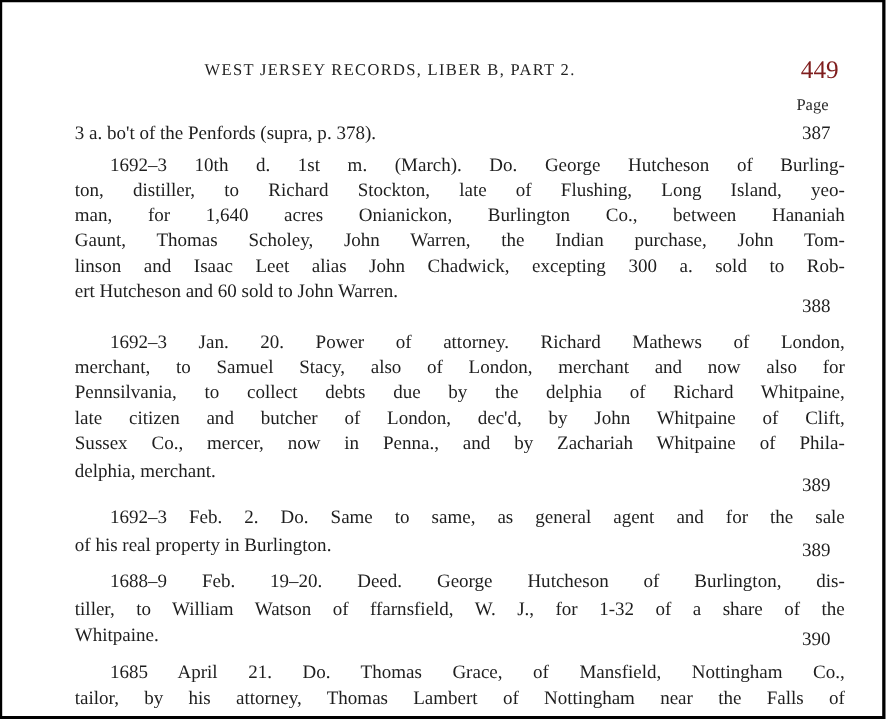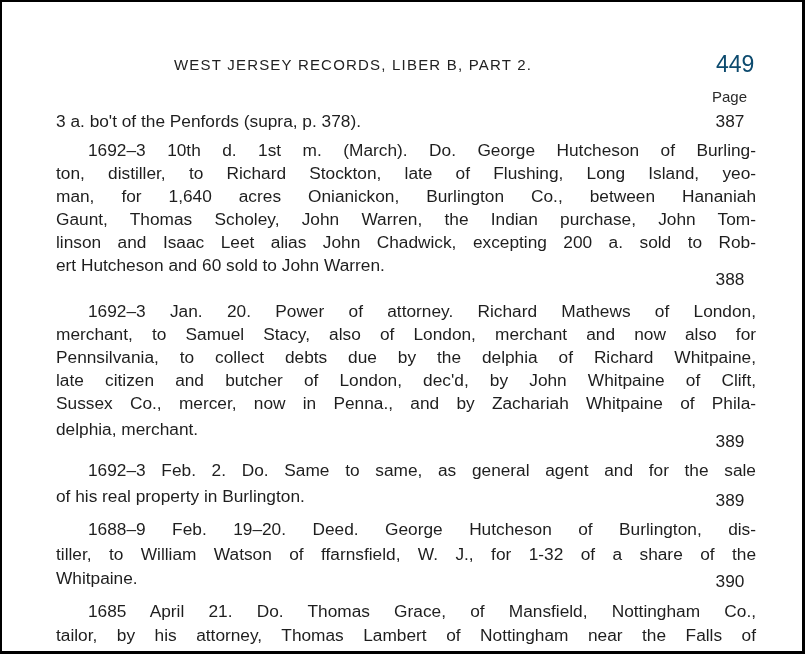--- a/index.html
+++ b/index.html
@@ -5,31 +5,31 @@
   html, body { margin: 0; padding: 0; background: #ffffff; }
   body { width: 805px; height: 654px; overflow: hidden; }
   .frame {
     position: absolute; left: 0; top: 0;
     width: 805px; height: 654px; box-sizing: border-box;
     border-top: 2px solid #000; border-left: 2px solid #000;
     border-right: 3px solid #000; border-bottom: 3px solid #000;
     background: #fff;
   }
   .page {
-    position: absolute; left: 4px; top: 0; width: 701px; height: 654px;
-    font-family: Liberation Sans, sans-serif;
+    position: absolute; left: 16px; top: 0; width: 701px; height: 654px;
+    font-family: Liberation Serif, serif;
     color: #1e1e1e;
   }
   .running-head {
     position: absolute; top: 56px; left: 170px;
     font-size: 15px; letter-spacing: 1.2px; color: #222;
   }
   .folio {
     position: absolute; top: 51px; left: 712px;
-    font-size: 23px; color: #0c4a6e;
+    font-size: 23px; color: #7f1d1d;
   }
   .page-label {
     position: absolute; top: 88px; left: 708px;
     font-size: 15px; color: #2a2a2a;
   }
   .line {
     position: absolute; left: 52px; width: 700px;
     font-size: 17.3px; line-height: 22px; white-space: nowrap;
     text-align: justify; text-align-last: justify;
   }
@@ -53,21 +53,21 @@
   <div>
     <div class="line last" style="top:110px">3 a. bo't of the Penfords (supra, p. 378).</div>
     <div class="ref" style="top:110px">387</div>
   </div>
 
   <div>
     <div class="line indent" style="top:139px">1692–3 10th d. 1st m. (March).  Do.  George Hutcheson of Burling-</div>
     <div class="line" style="top:162px">ton, distiller, to Richard Stockton, late of Flushing, Long Island, yeo-</div>
     <div class="line" style="top:185px">man, for 1,640 acres Onianickon, Burlington Co., between Hananiah</div>
     <div class="line" style="top:208px">Gaunt, Thomas Scholey, John Warren, the Indian purchase, John Tom-</div>
-    <div class="line" style="top:231px">linson and Isaac Leet alias John Chadwick, excepting 200 a. sold to Rob-</div>
+    <div class="line" style="top:231px">linson and Isaac Leet alias John Chadwick, excepting 300 a. sold to Rob-</div>
     <div class="line last" style="top:254px">ert Hutcheson and 60 sold to John Warren.</div>
     <div class="ref" style="top:268px">388</div>
   </div>
 
   <div>
     <div class="line indent" style="top:300px">1692–3 Jan. 20.  Power of attorney.  Richard Mathews of London,</div>
     <div class="line" style="top:323px">merchant, to Samuel Stacy, also of London, merchant and now also for</div>
     <div class="line" style="top:346px">Pennsilvania, to collect debts due by the delphia of Richard Whitpaine,</div>
     <div class="line" style="top:369px">late citizen and butcher of London, dec'd, by John Whitpaine of Clift,</div>
     <div class="line" style="top:392px">Sussex Co., mercer, now in Penna., and by Zachariah Whitpaine of Phila-</div>

